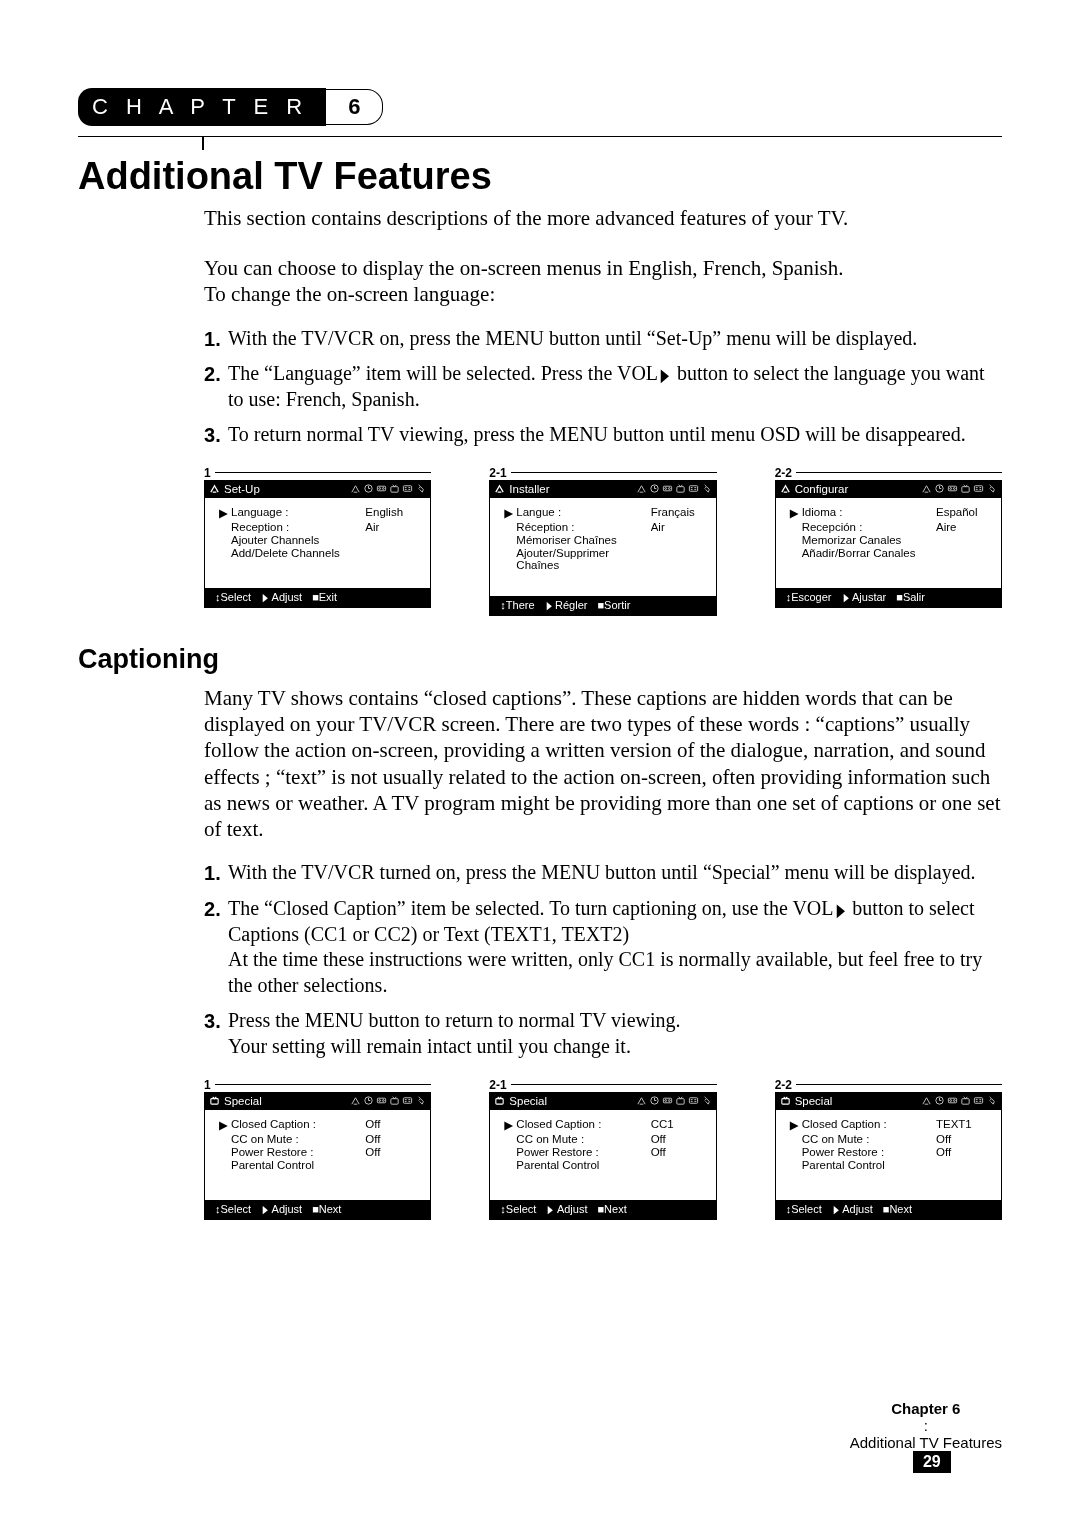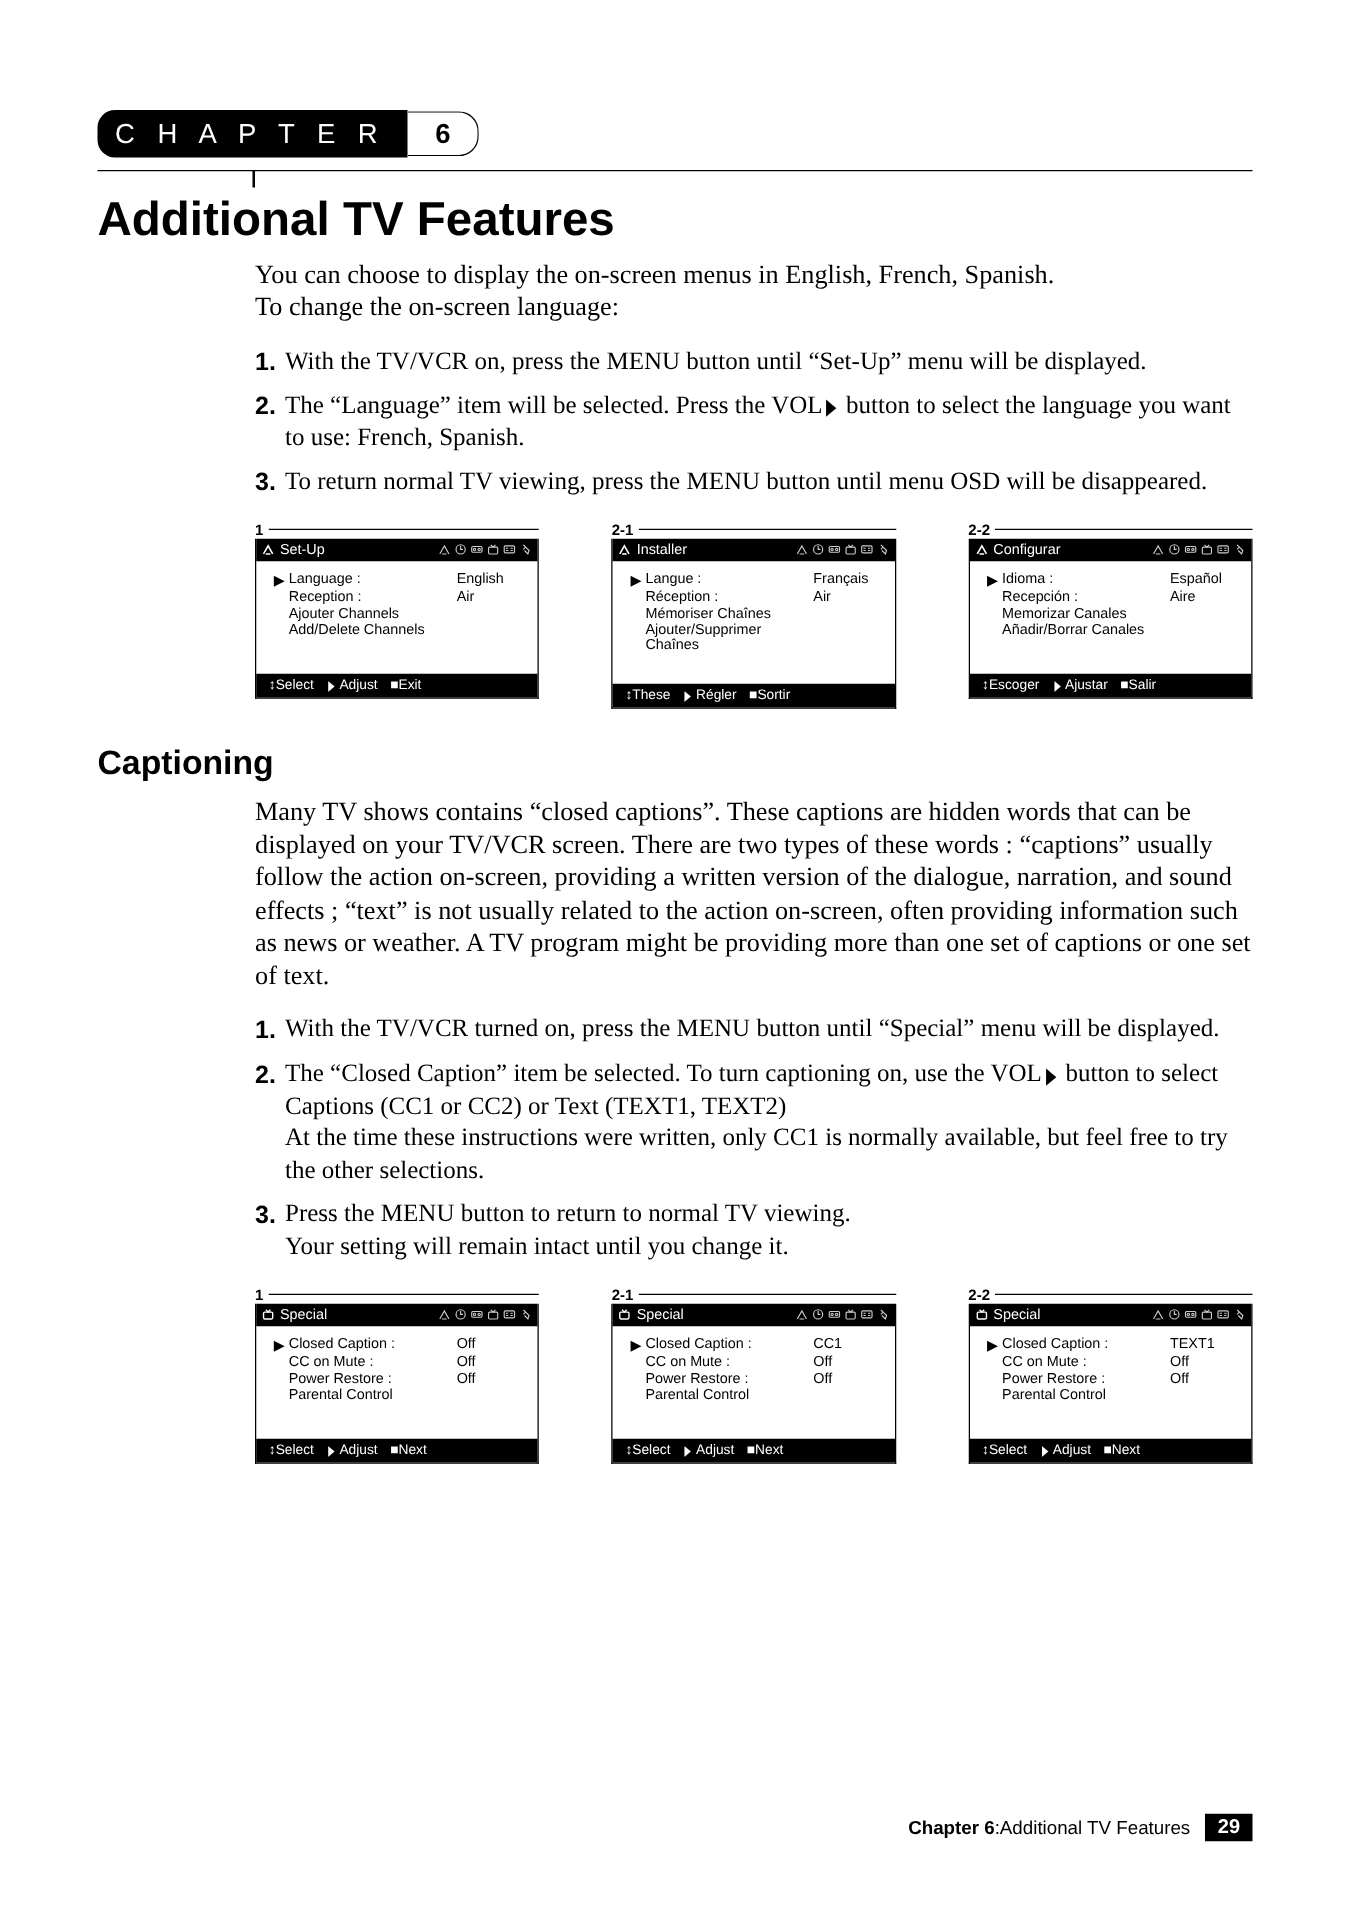--- a/index.html
+++ b/index.html
@@ -177,20 +177,21 @@
   }
   .panel .ftr span { display: inline-flex; align-items: center; gap: 2px; }
   .footer {
     position: absolute;
     bottom: 60px;
     right: 78px;
     font-family: Arial, Helvetica, sans-serif;
     font-size: 15px;
     display: flex;
     align-items: center;
+    flex-direction: column;
   }
   .footer .chap { font-weight: bold; }
   .footer .pagebox {
     background: #000;
     color: #fff;
     font-weight: bold;
     padding: 2px 10px;
     margin-left: 12px;
     font-size: 16px;
   }
@@ -203,20 +204,21 @@
 
   <div class="chapter-row">
     <div class="chapter-pill">C H A P T E R</div>
     <div class="chapter-num">6</div>
   </div>
   <div class="rule">
       <div class="tick"></div>
     </div>
 
   <h1 class="title">Additional TV Features</h1>
+  <p class="lead">This section contains descriptions of the more advanced features of your TV.</p>
 
   <p class="para" style="margin-bottom:0">You can choose to display the on-screen menus in English, French, Spanish.</p>
   <p class="para">To change the on-screen language:</p>
   <ol class="steps" id="steps1">
       <li>With the TV/VCR on, press the MENU button until “Set-Up” menu will be displayed.</li>
       <li>The “Language” item will be selected. Press the VOL<span class="rtri">▶</span> button to select the language you want to use: French, Spanish.</li>
       <li>To return normal TV viewing, press the MENU button until menu OSD will be disappeared.</li>
     </ol>
   <div class="panels" id="panels1">
       <div class="panel-wrap">
@@ -342,21 +344,21 @@
               <span class="k">Mémoriser Chaînes</span>
               <span class="v"></span>
             </div>
             <div class="row">
               <span class="arrow"></span>
               <span class="k">Ajouter/Supprimer Chaînes</span>
               <span class="v"></span>
             </div>
           </div>
           <div class="ftr">
-            <span>↕These</span>
+            <span>↕There</span>
             <span><span style="transform:scaleX(.6);display:inline-block">▶</span>Régler</span>
             <span>■Sortir</span>
           </div>
         </div>
       </div>
       <div class="panel-wrap">
         <div class="panel-label-row">
           <span>2-2</span>
           <span class="dash"></span>
         </div>

